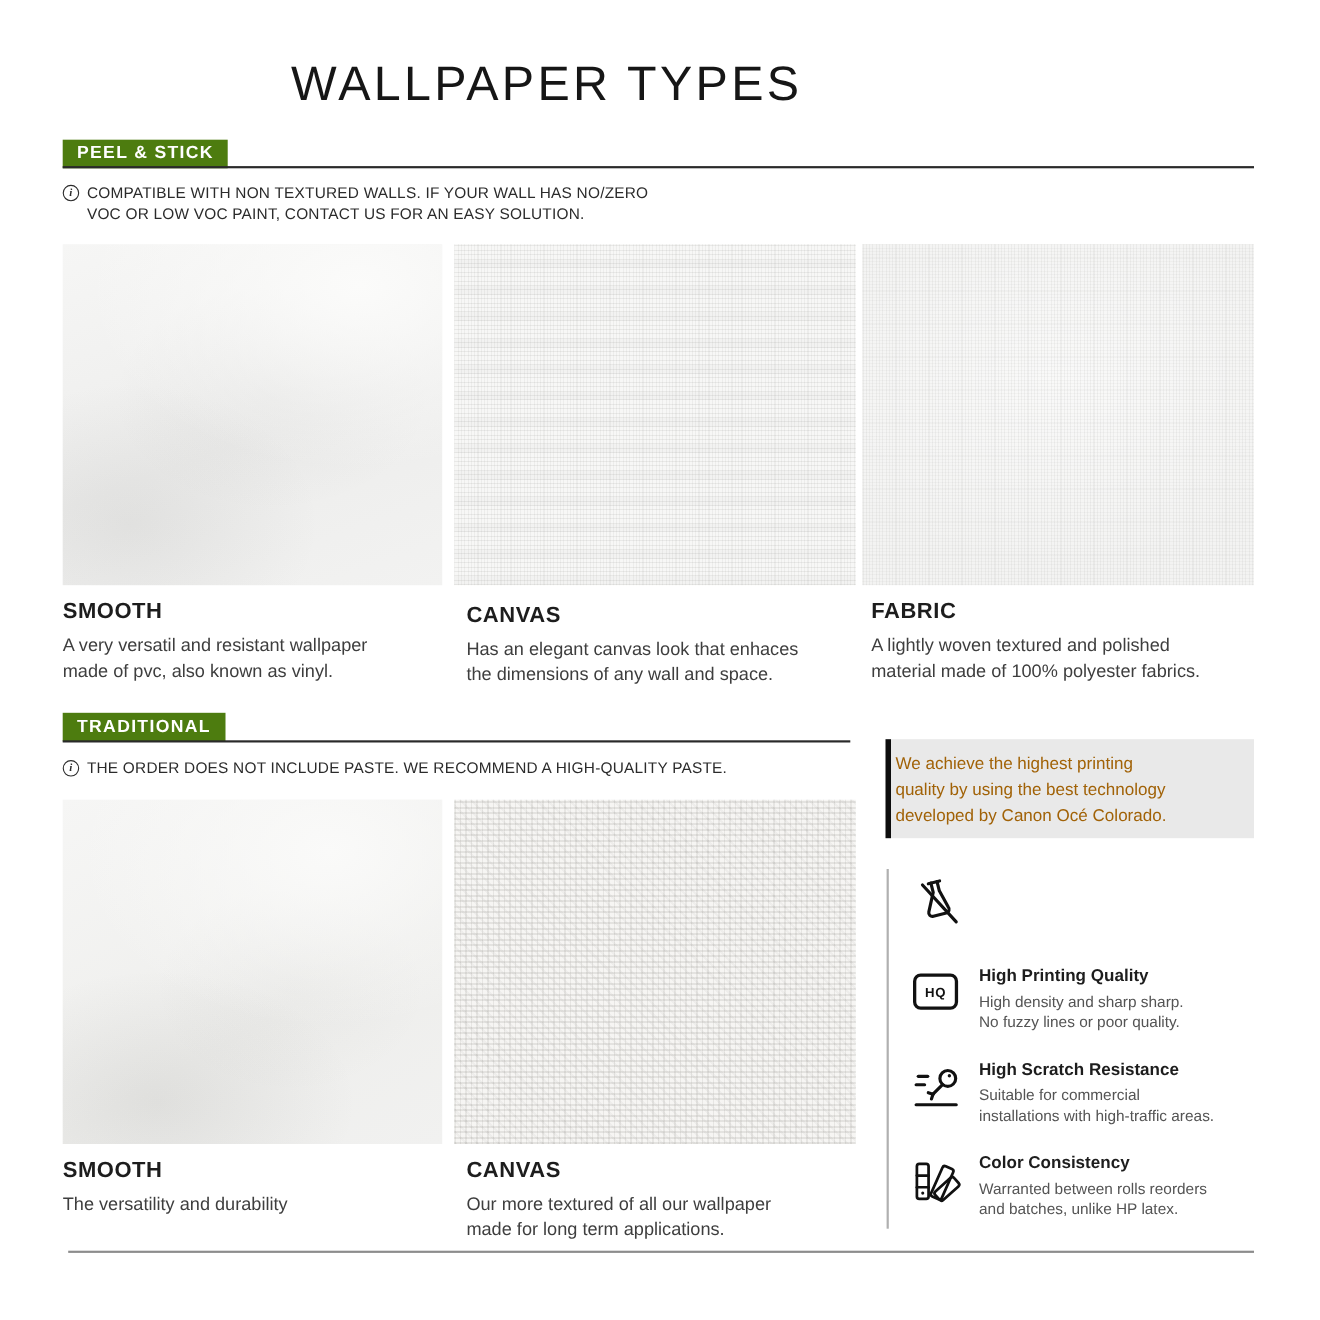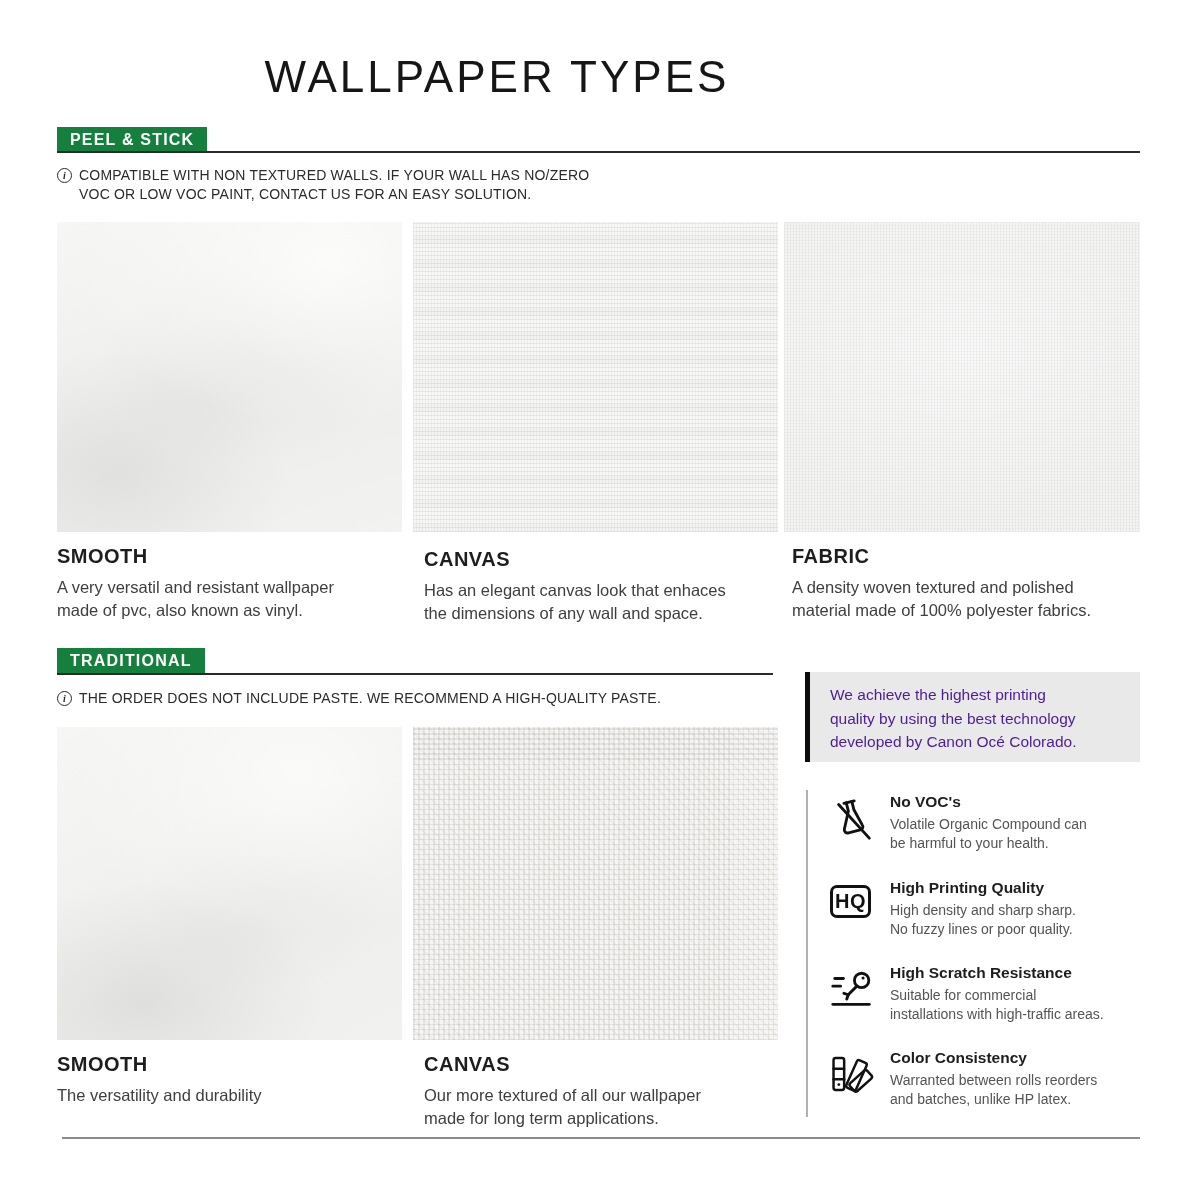--- a/index.html
+++ b/index.html
@@ -2,21 +2,21 @@
 <html><head>
 <meta charset="utf-8">
 <style>
   html,body{margin:0;padding:0;background:#ffffff;}
   .page{position:relative;width:1200px;height:1200px;background:#ffffff;
         font-family:"Liberation Sans", sans-serif;color:#1c1c1c;overflow:hidden;}
 
   
   .title{position:absolute;top:52px;left:0;width:994px;text-align:center;
          font-size:44px;font-weight:400;letter-spacing:3px;color:#161616;}
-  .badge{position:absolute;background:#15803d;color:#ffffff;font-size:16px;font-weight:700;
+  .badge{position:absolute;background:#4d7c0f;color:#ffffff;font-size:16px;font-weight:700;
          letter-spacing:1.2px;padding:4px 13px 5px 13px;line-height:17px;}
   .badge-peel{left:57px;top:127px;}
   .badge-trad{left:57px;top:648px;}
   .rule{position:absolute;height:2px;background:#2a2a2a;}
   .rule-peel{left:57px;top:151px;width:1083px;}
   .rule-trad{left:57px;top:673px;width:716px;}
   .rule-bottom{left:62px;top:1137px;width:1078px;height:2px;background:#8c8c8c;}
 
   
   .note{position:absolute;font-size:14px;letter-spacing:0.2px;color:#2b2b2b;
@@ -66,29 +66,29 @@
   .lab-2{left:424px;top:548px;}
   .lab-3{left:792px;top:545px;}
   .lab-4{left:57px;top:1053px;}
   .lab-5{left:424px;top:1053px;}
   .sw-name{font-size:20px;font-weight:700;letter-spacing:0.5px;color:#1d1d1d;margin:0 0 8px 0;}
   .sw-desc{font-size:16.5px;color:#3e3e3e;line-height:23px;}
 
   
   .quote-bar{position:absolute;left:805px;top:672px;width:5px;height:90px;background:#0d0d0d;}
   .quote-box{position:absolute;left:810px;top:672px;width:330px;height:90px;background:#e9e9e9;
-             box-sizing:border-box;padding:11px 10px 0 20px;font-size:15.5px;line-height:23.5px;color:#4c1d95;}
+             box-sizing:border-box;padding:11px 10px 0 4px;font-size:15.5px;line-height:23.5px;color:#a16207;}
   .side-divider{position:absolute;left:806px;top:790px;width:2px;height:327px;background:#b0b0b0;}
   .feat{position:absolute;left:830px;width:310px;}
   .feat-1{top:793px;} .feat-2{top:879px;} .feat-3{top:964px;} .feat-4{top:1049px;}
   .feat-icon{position:absolute;left:0;top:2px;width:46px;height:46px;}
   .feat-icon svg{display:block;width:46px;height:46px;}
   .hq-box{box-sizing:border-box;width:41px;height:33px;margin-top:4px;border:3px solid #111;
           border-radius:7px;display:flex;align-items:center;justify-content:center;
-          font-size:20px;font-weight:800;letter-spacing:0.5px;color:#111;}
+          font-size:12px;font-weight:800;letter-spacing:0.5px;color:#111;}
   .feat-text{margin-left:60px;}
   .feat-title{font-size:15.5px;font-weight:700;color:#1d1d1d;margin:0 0 4px 0;}
   .feat-line{font-size:14px;color:#545454;line-height:18.5px;}
 </style>
 </head>
 <body>
 
 <div class="page">
 
   <div class="title">WALLPAPER TYPES</div>
@@ -115,21 +115,21 @@
   <div class="lab lab-2">
     <div class="sw-name">CANVAS</div>
     <div class="sw-desc">
       <div>Has an elegant canvas look that enhaces</div>
       <div>the dimensions of any wall and space.</div>
     </div>
   </div>
   <div class="lab lab-3">
     <div class="sw-name">FABRIC</div>
     <div class="sw-desc">
-      <div>A density woven textured and polished</div>
+      <div>A lightly woven textured and polished</div>
       <div>material made of 100% polyester fabrics.</div>
     </div>
   </div>
 
   <div class="badge badge-trad">TRADITIONAL</div>
   <div class="rule rule-trad"></div>
   <div class="note note-trad">
     <span class="info-icon">i</span>
     <div>THE ORDER DOES NOT INCLUDE PASTE. WE RECOMMEND A HIGH-QUALITY PASTE.</div>
   </div>
@@ -161,25 +161,20 @@
 
   <div class="feat feat-1">
     <div class="feat-icon">
       <svg viewBox="0 0 48 48" fill="none" stroke="#111111" stroke-width="3" stroke-linecap="round" stroke-linejoin="round">
         <g transform="rotate(-14 24 26)">
           <path d="M19 7 h11"></path>
           <path d="M21.5 7 v9 L13 33 c-1.2 2.4 0.5 5 3.2 5 h12.6 c2.7 0 4.4 -2.6 3.2 -5 L27.5 16 V7"></path>
         </g>
         <path d="M9 10 L41 45"></path>
       </svg>
-    </div>
-    <div class="feat-text">
-      <div class="feat-title">No VOC's</div>
-      <div class="feat-line">Volatile Organic Compound can</div>
-      <div class="feat-line">be harmful to your health.</div>
     </div>
   </div>
 
   <div class="feat feat-2">
     <div class="feat-icon">
       <div class="hq-box">HQ</div>
     </div>
     <div class="feat-text">
       <div class="feat-title">High Printing Quality</div>
       <div class="feat-line">High density and sharp sharp.</div>

